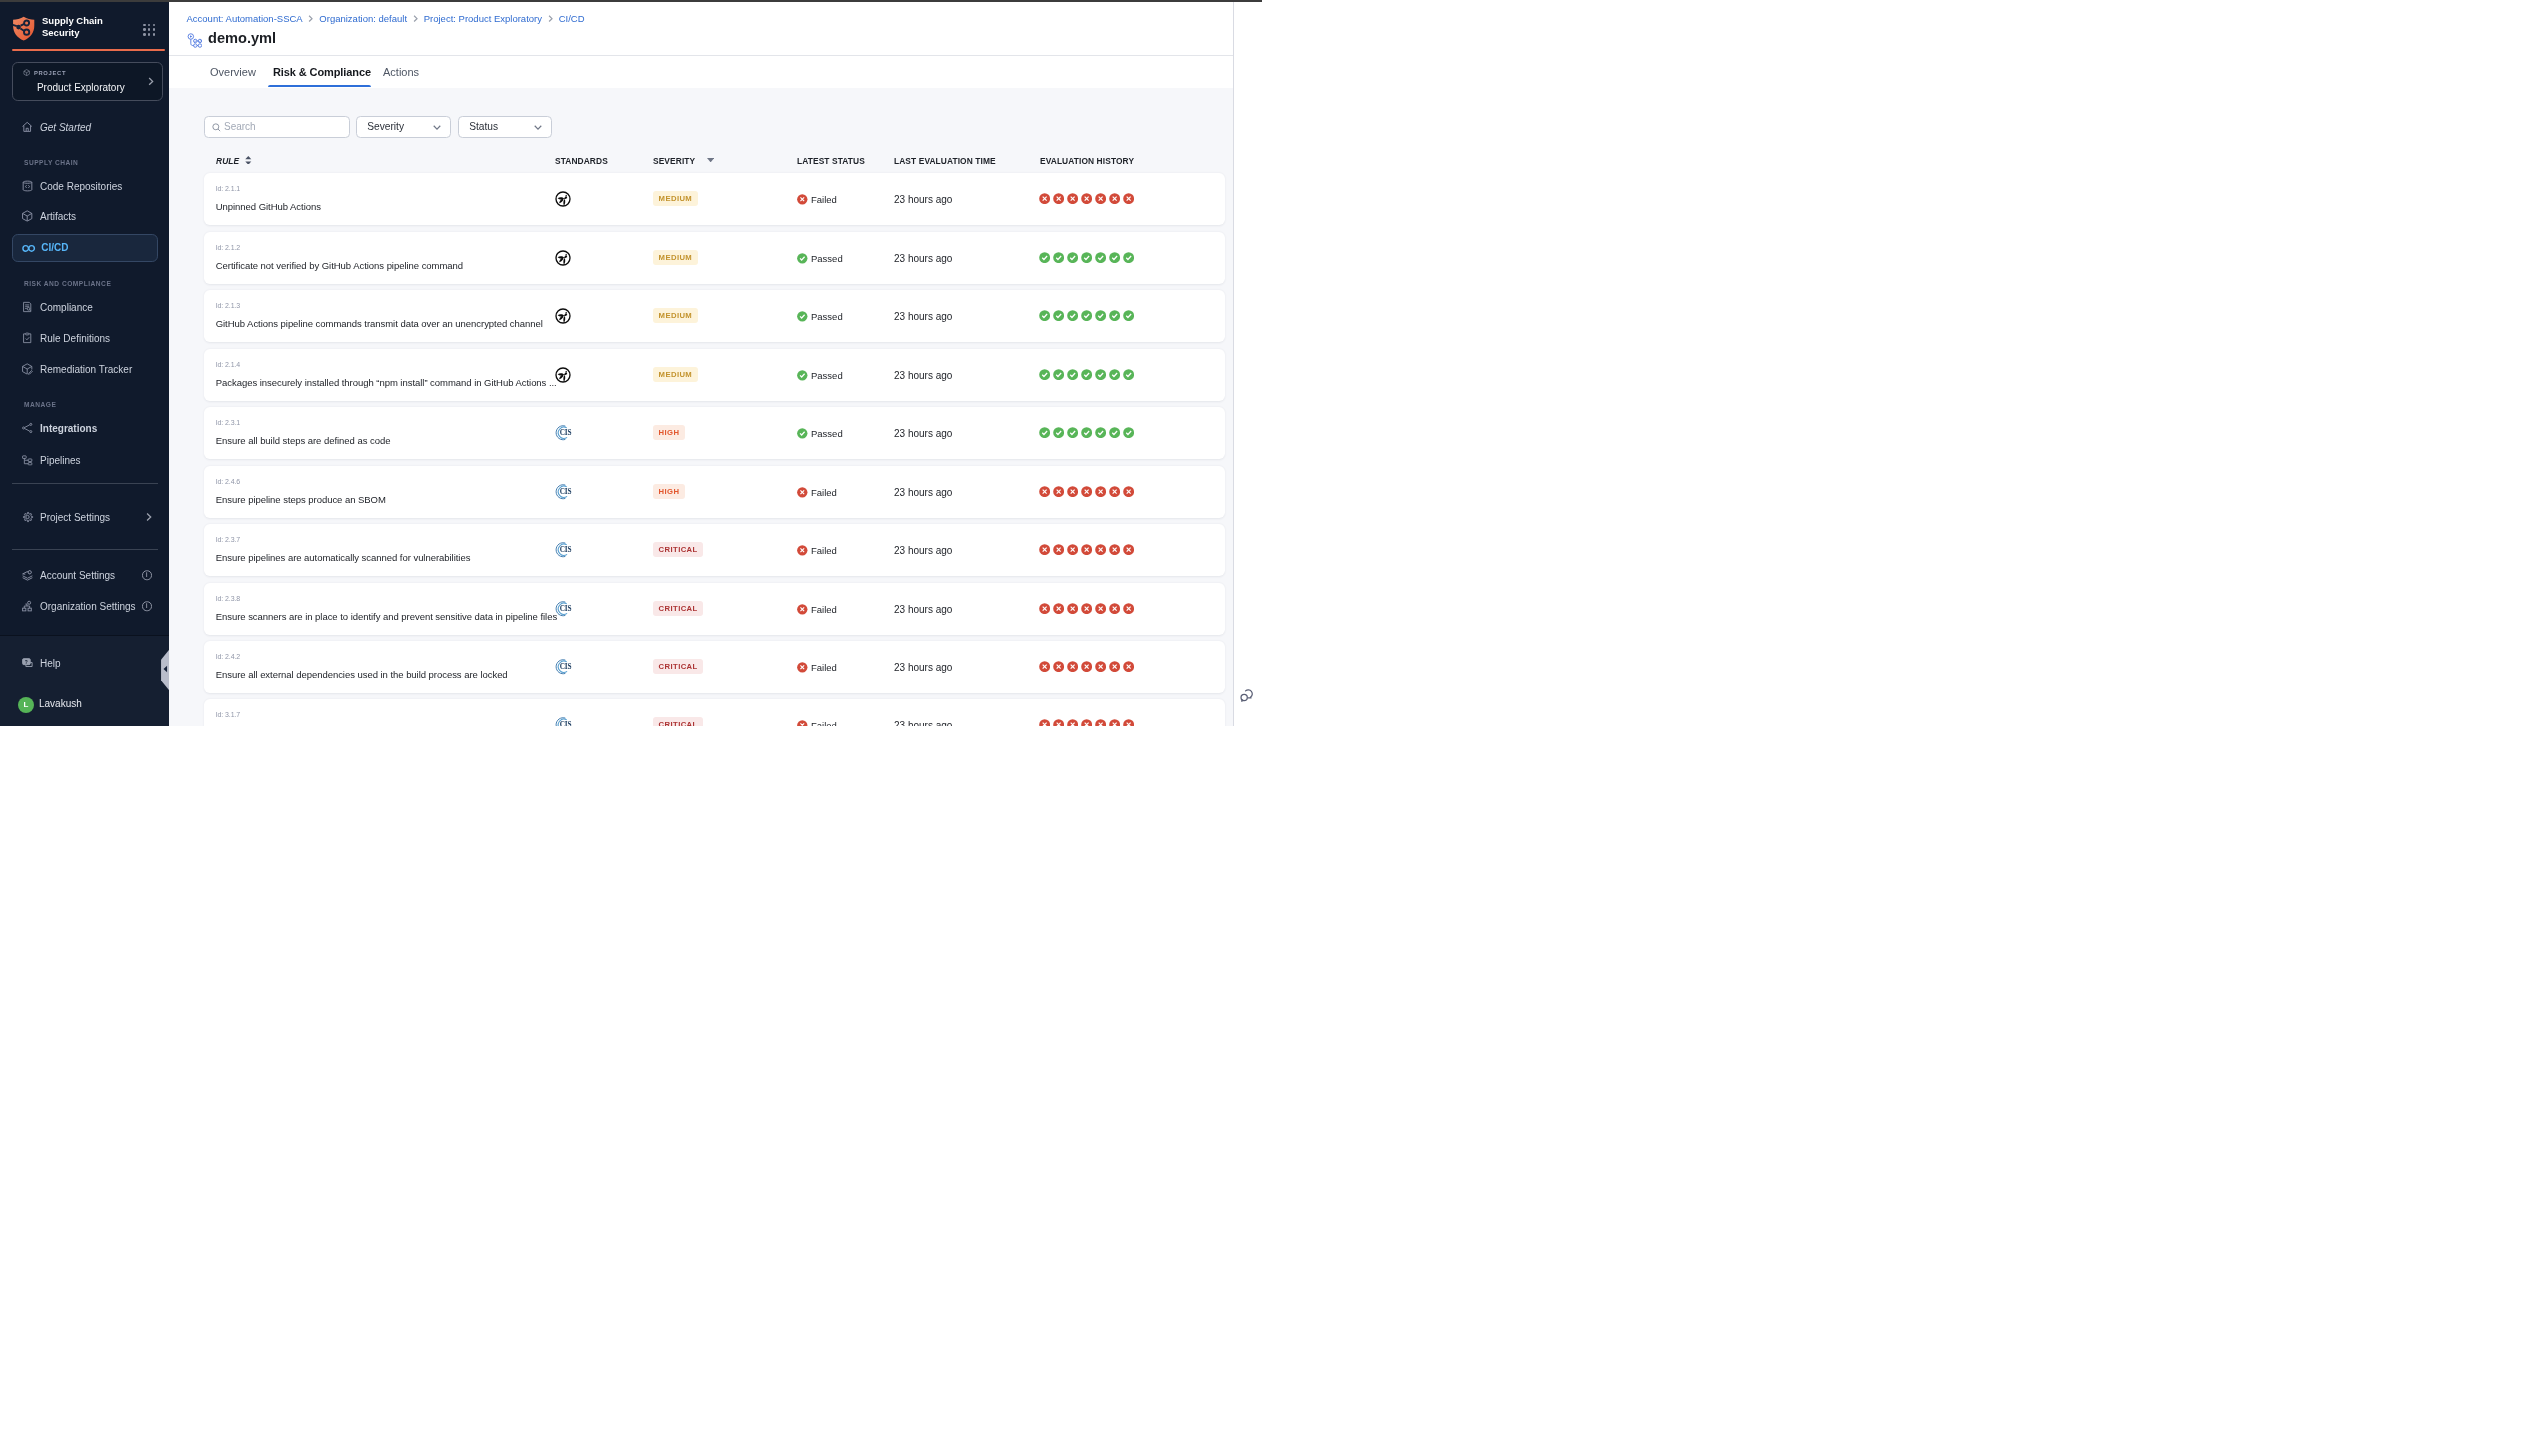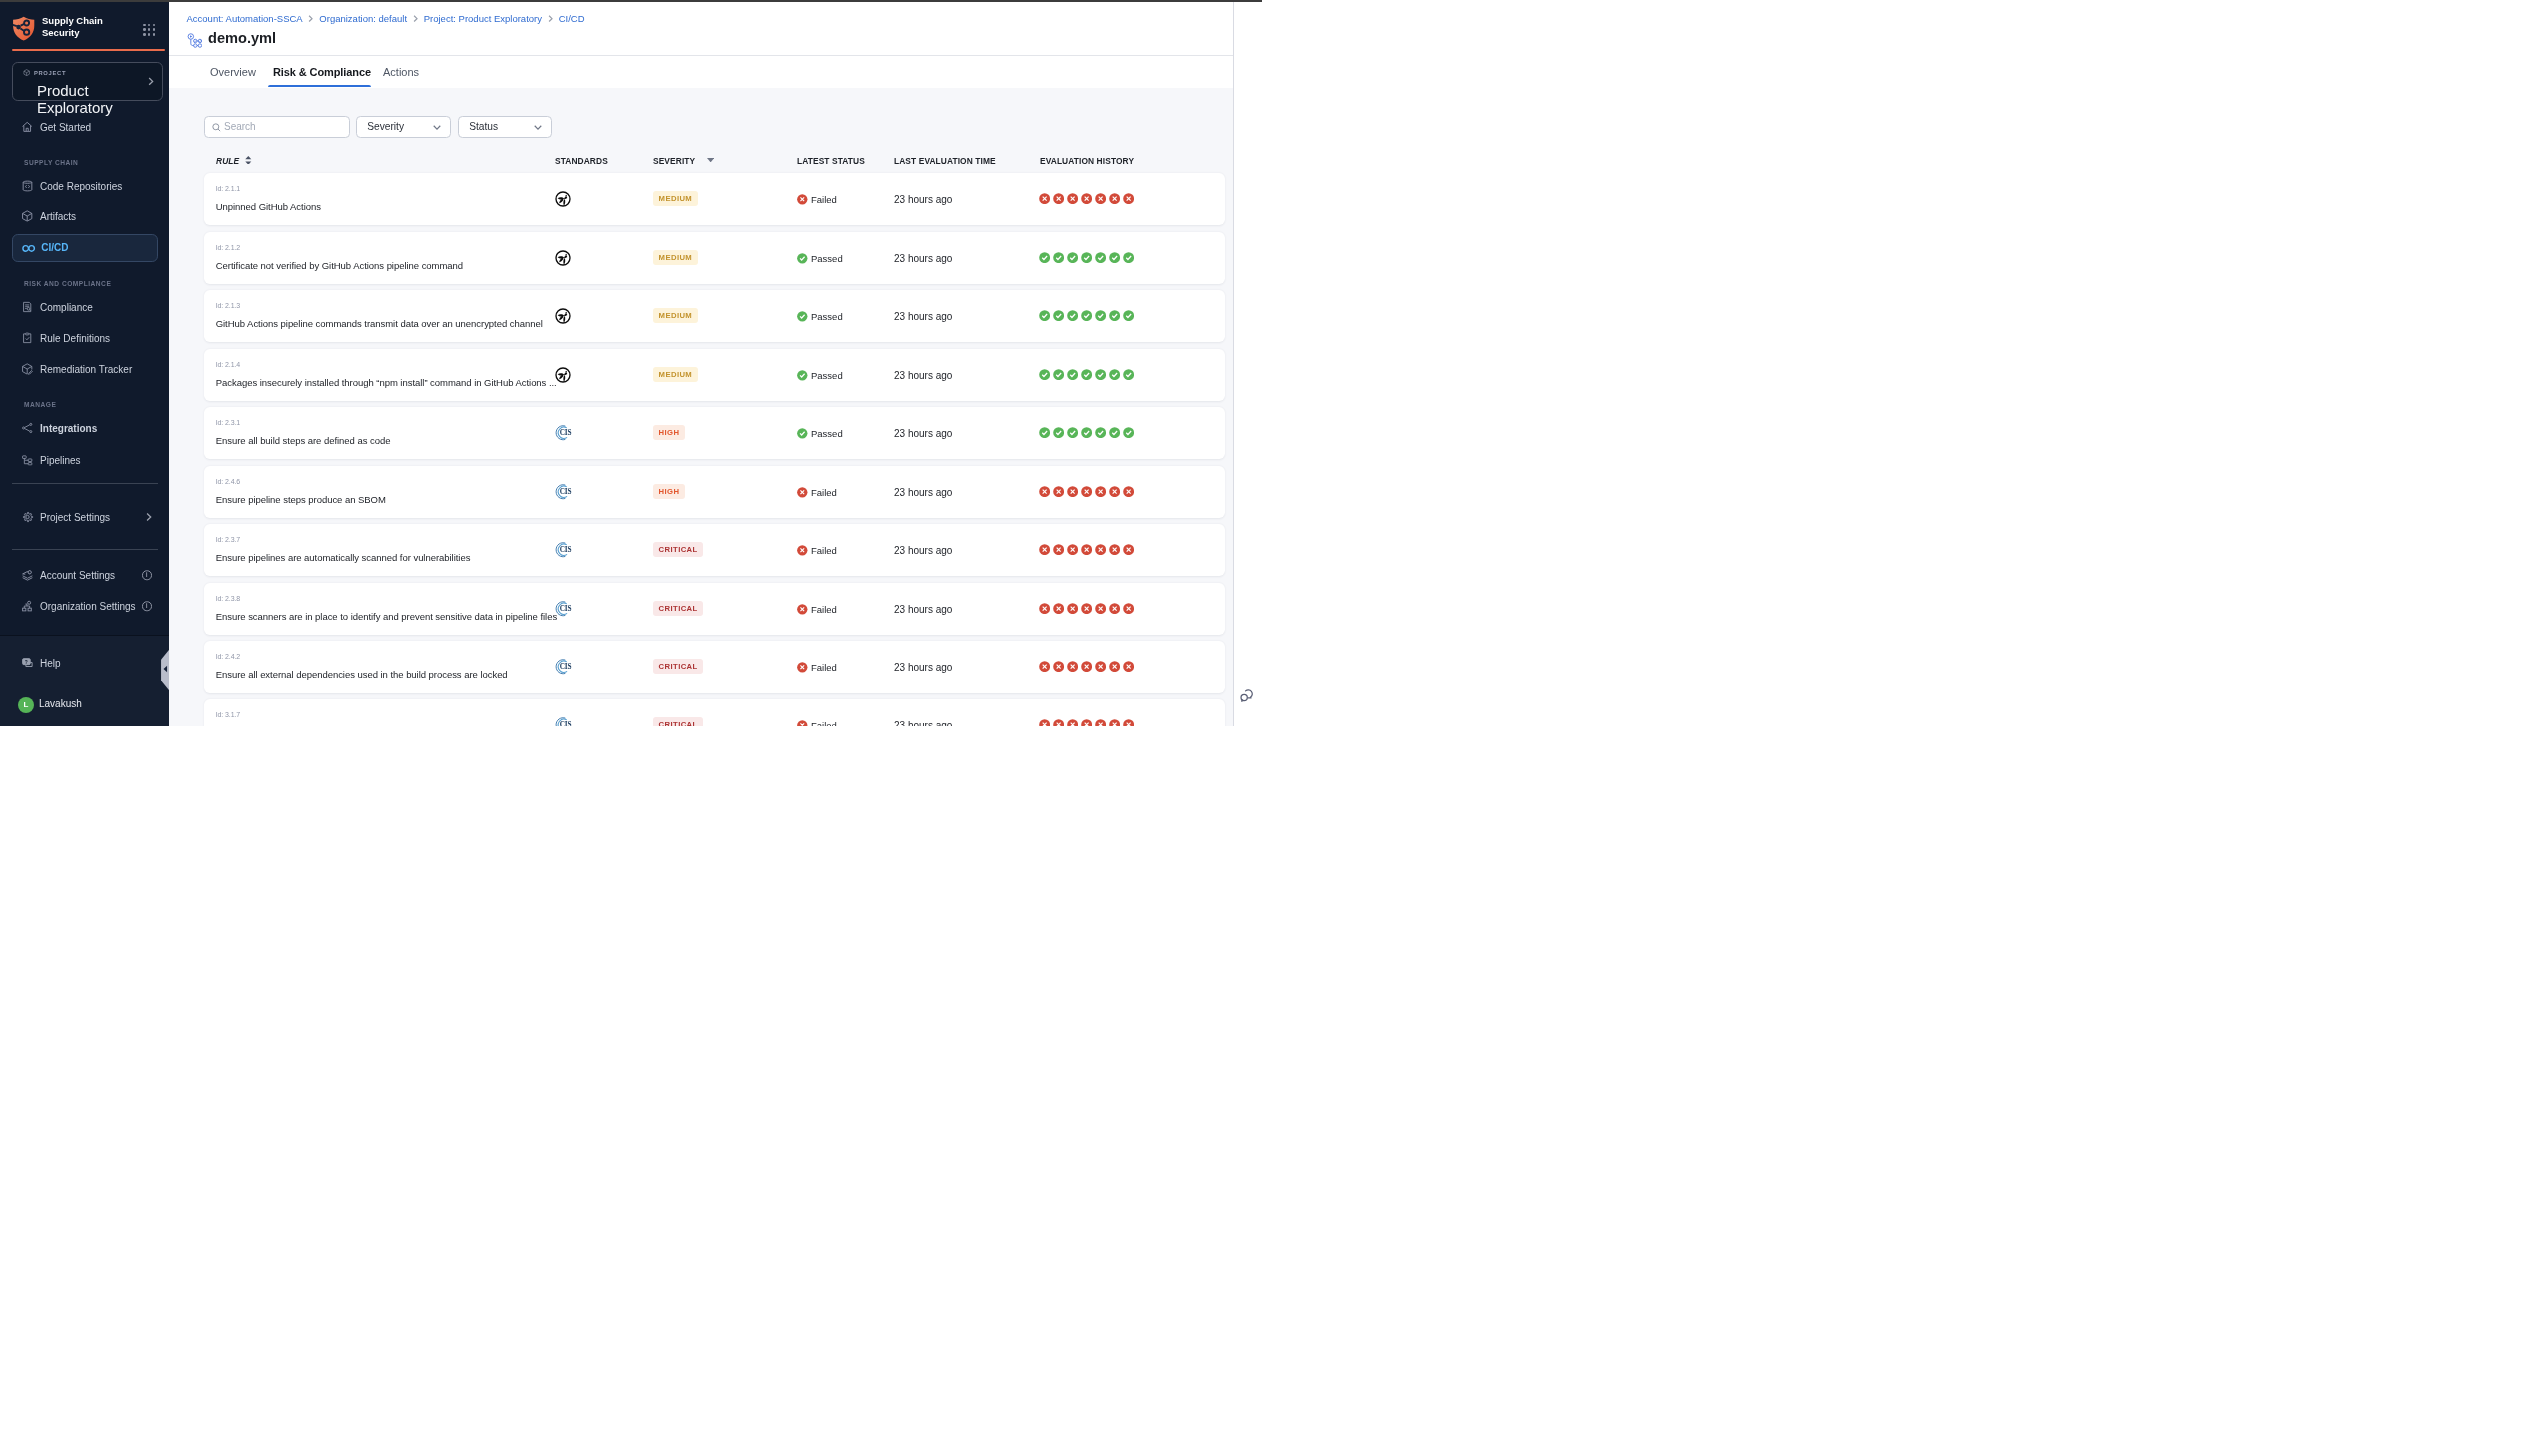--- a/index.html
+++ b/index.html
@@ -9,21 +9,21 @@
 
 #sidebar { position:absolute; left:0; top:1.5px; width:169px; height:725px; background:#101a2c; }
 #sb-bottom { position:absolute; left:0; top:633px; width:169px; height:92px; background:#151f31; border-top:0.7px solid #0a111e; }
 .logo-shield { position:absolute; left:11.7px; top:14.6px; }
 .brand { position:absolute; left:42px; top:13.5px; color:#fff; font-size:9.5px; font-weight:bold; line-height:12px; }
 .dots9 { position:absolute; left:143px; top:22px; width:12.4px; height:12.4px; }
 .dots9 i { position:absolute; width:2.5px; height:2.5px; border-radius:50%; background:#8d93a3; }
 #orange-line { position:absolute; left:11.7px; top:47px; width:153px; height:2.2px; background:#e96c4c; border-radius:1.5px; }
 #proj-card { position:absolute; left:12.4px; top:60px; width:151px; height:39px; background:#0d1726; border:0.7px solid #454c5c; border-radius:5.8px; }
 #proj-card .plabel { position:absolute; left:20.5px; top:7.3px; color:#9aa1b6; font-size:5.8px; font-weight:bold; letter-spacing:0.7px; }
-#proj-card .pname { position:absolute; left:9.5px; top:19px; color:#f2f4f7; font-size:15px;padding-left:14px; }
+#proj-card .pname { position:absolute; left:9.5px; top:19px; color:#f2f4f7; font-size:10px;padding-left:14px; }
 #proj-card .pcube { position:absolute; left:9.5px; top:6.6px; }
 #proj-card .pchev { position:absolute; right:8.8px; top:14.6px; }
 .navitem { position:absolute; left:0; width:169px; height:25px; }
 .navitem svg { position:absolute; left:20.5px; top:50%; transform:translateY(-50%); }
 .navitem .lbl { position:absolute; left:40px; top:50%; transform:translateY(-50%); color:#cdd3de; font-size:10px; }
 .navsec { position:absolute; left:24px; transform:translateY(-50%); color:#6b7389; font-size:6.6px; font-weight:bold; letter-spacing:0.5px; }
 #ci-active { position:absolute; left:11.7px; top:232px; width:146px; height:28.5px; background:#19273d; border:0.7px solid #344764; border-radius:5.8px; }
 .sb-div { position:absolute; left:11.7px; width:146px; height:0.7px; background:#3a4353; }
 .info-i { position:absolute; right:17.5px; top:50%; transform:translateY(-50%); width:9.5px; height:9.5px; border:0.7px solid #8d93a3; border-radius:50%; color:#8d93a3; font-size:6.6px; text-align:center; line-height:8.8px; font-weight:bold; }
 .avatar { position:absolute; left:18px; top:695px; width:16px; height:16px; border-radius:50%; background:#56b457; color:#fff; font-size:8px; font-weight:bold; text-align:center; line-height:16px; }
@@ -101,21 +101,21 @@
     <svg class="pcube" width="7.3" height="7.3" viewBox="0 0 24 24" fill="none" stroke="#969eae" stroke-width="1.8">
           <path d="M12 2 L21 7 L21 17 L12 22 L3 17 L3 7 Z M3 7 L12 12 L21 7 M12 12 L12 22"></path>
         </svg>
     <div class="plabel">PROJECT</div>
     <div class="pname">Product Exploratory</div>
     <svg class="pchev" width="5.8" height="8.8" viewBox="0 0 8 12" fill="none" stroke="#9ba1ae" stroke-width="1.8">
           <path d="M1.6 1.3 L6.4 6 L1.6 10.7"></path>
         </svg>
   </div>
 
-  <div class="navitem" style="top:113px;">
+  <div class="navitem" style="top:113px;font-style:italic;">
     <svg width="12.4" height="12.4" viewBox="0 0 24 24" fill="none" stroke="#8b92a6" stroke-width="1.8">
           <path d="M3 11 L12 3 L21 11 M5.5 9.5 L5.5 20.5 L18.5 20.5 L18.5 9.5 M10 20 L10 14.5 L14 14.5 L14 20"></path>
         </svg>
     <span class="lbl">Get Started</span>
   </div>
   <div class="navsec" style="top:160px;">SUPPLY CHAIN</div>
   <div class="navitem" style="top:172px;">
     <svg width="13" height="13" viewBox="0 0 24 24" fill="none" stroke="#8b92a6" stroke-width="1.7">
           <path d="M4 5 C4 3.9 7.6 3 12 3 C16.4 3 20 3.9 20 5 L20 19 C20 20.1 16.4 21 12 21 C7.6 21 4 20.1 4 19 Z"></path>
           <path d="M4 5 C4 6.1 7.6 7 12 7 C16.4 7 20 6.1 20 5"></path>

